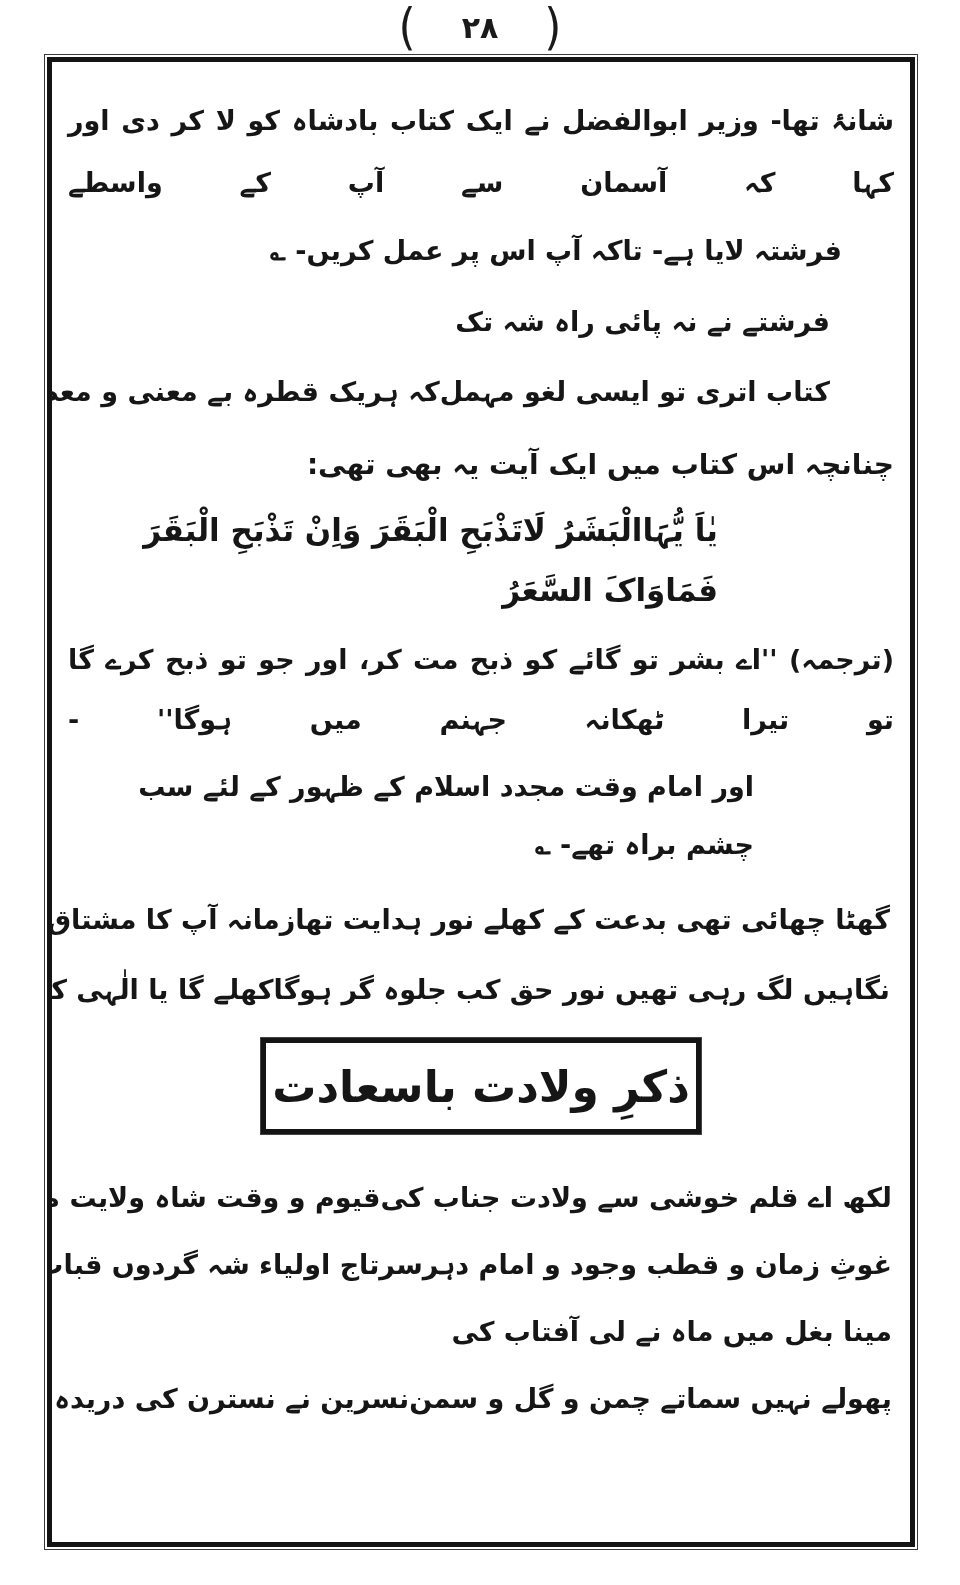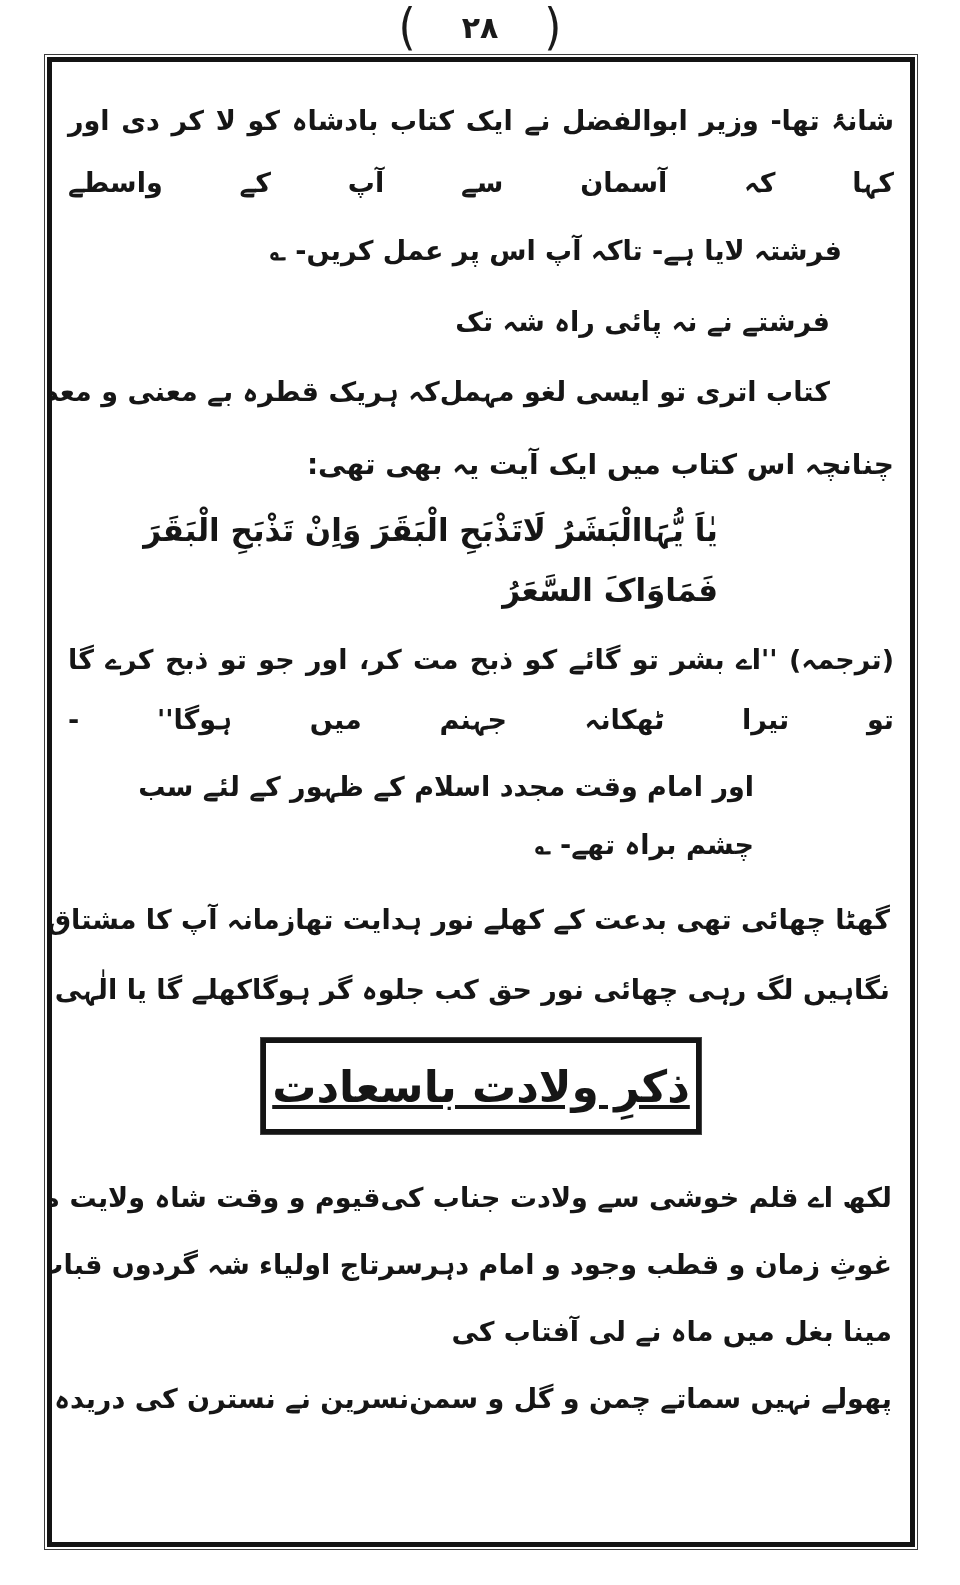--- a/index.html
+++ b/index.html
@@ -104,21 +104,20 @@
   .translation-line { margin-top: 10px; line-height: 60px; }
   .para2-line { margin-top: 8px; }
   .para3-line { margin-top: 8px; margin-right: 140px; text-align: right; }
   .couplet2 { margin-top: 18px; }
   .couplet2 .verse-row + .verse-row { margin-top: 14px; }
 
   .heading-wrap {
     margin-top: 20px;
     display: flex;
     justify-content: center;
-    text-decoration: underline;
   }
   .heading-box {
     border: 5px solid #141414;
     box-shadow: 0 0 0 1px #444;
     width: 430px;
     height: 86px;
     display: flex;
     align-items: center;
     justify-content: center;
   }
@@ -166,21 +165,21 @@
 
 
     <p class="line para3-line">اور امام وقت مجدد اسلام کے ظہور کے لئے سب چشم براہ تھے- ؎</p>
 
     <div class="couplet2">
       <div class="verse-row">
         <span class="hemi">گھٹا چھائی تھی بدعت کے کھلے نور ہدایت تھا</span>
         <span class="hemi">زمانہ آپ کا مشتاق اسی شمس ولایت تھا</span>
       </div>
       <div class="verse-row">
-        <span class="hemi">نگاہیں لگ رہی چھائی نور حق کب جلوہ گر ہوگا</span>
+        <span class="hemi">نگاہیں لگ رہی تھیں نور حق کب جلوہ گر ہوگا</span>
         <span class="hemi">کھلے گا یا الٰہی کب وہ دروازہ عنایت کا</span>
       </div>
     </div>
 
     <div class="heading-wrap">
       <div class="heading-box">
         <span class="heading-text">ذکرِ ولادت باسعادت</span>
       </div>
     </div>
 

